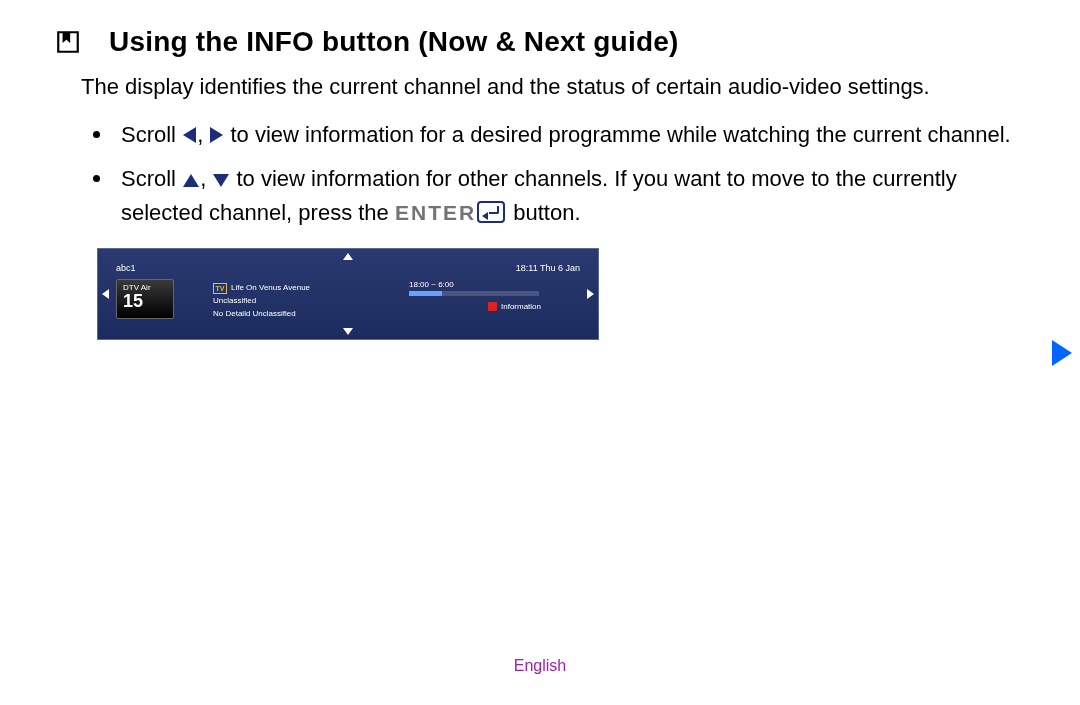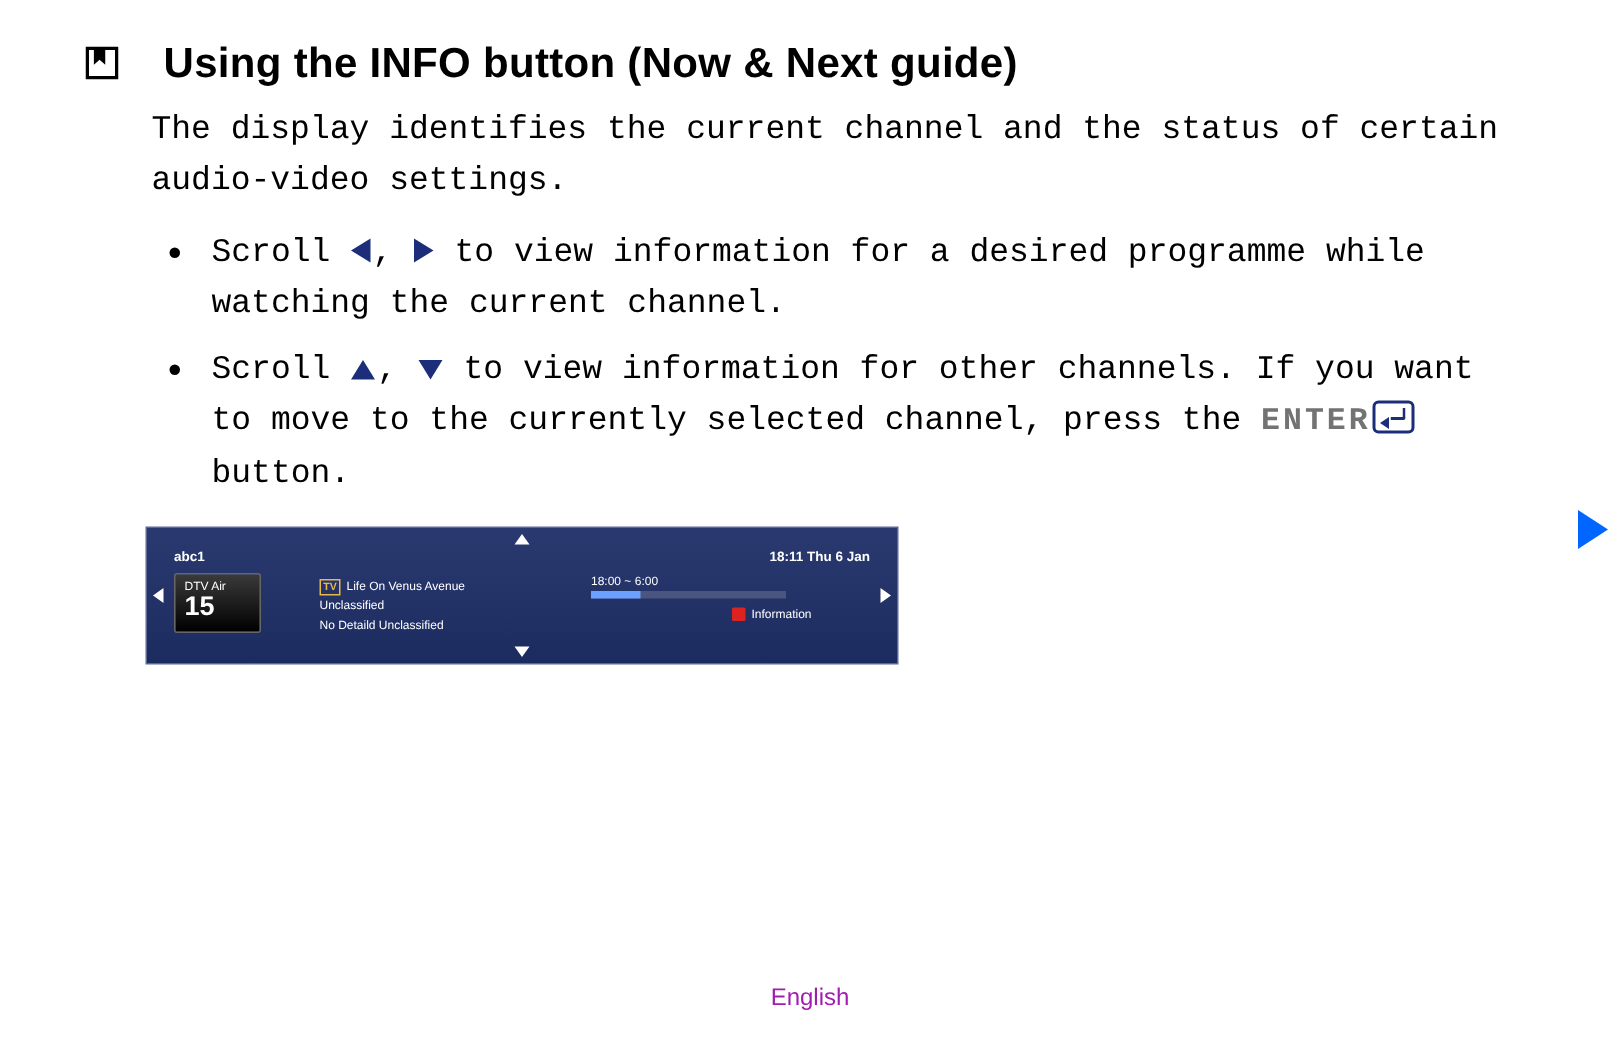--- a/index.html
+++ b/index.html
@@ -28,24 +28,23 @@
     height: 26px;
     display: block;
   }
   h1 {
     font-size: 28px;
     font-weight: bold;
     margin: 0;
     letter-spacing: 0.2px;
   }
   .body {
-    margin-left: 46px;
+    margin-left: 26px;
     font-size: 22px;
     line-height: 1.55;
-    font-family: Liberation Mono, monospace;
   }
   .body p {
     margin: 0 0 14px 0;
   }
   ul.bullets {
     list-style: none;
     padding: 0;
     margin: 0 0 18px 0;
   }
   ul.bullets li {
@@ -174,21 +173,21 @@
     border-left: 7px solid #fff;
   }
   .osd-top {
     position: absolute;
     top: 14px;
     left: 18px;
     right: 18px;
     display: flex;
     justify-content: space-between;
     font-size: 9px;
-    font-weight: bold;
+    font-weight: normal;
   }
   .osd-chbox {
     position: absolute;
     left: 18px;
     top: 30px;
     width: 58px;
     height: 40px;
     background: linear-gradient(to bottom, #3a3a3a 0%, #000 100%);
     border: 1px solid #666;
     border-radius: 2px;
@@ -222,21 +221,21 @@
     display: inline-flex;
     align-items: center;
     justify-content: center;
     font-size: 7px;
     color: #e8b84a;
     font-weight: bold;
     line-height: 1;
   }
   .osd-right {
     position: absolute;
-    left: 296px;
+    left: 311px;
     top: 31px;
     font-size: 8px;
   }
   .bar-wrap {
     margin-top: 2px;
     width: 130px;
     height: 5px;
     background: #4a5680;
     position: relative;
   }

